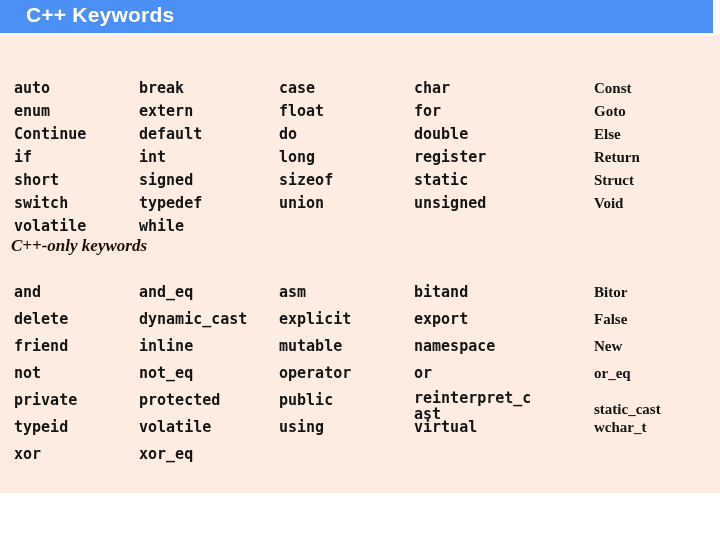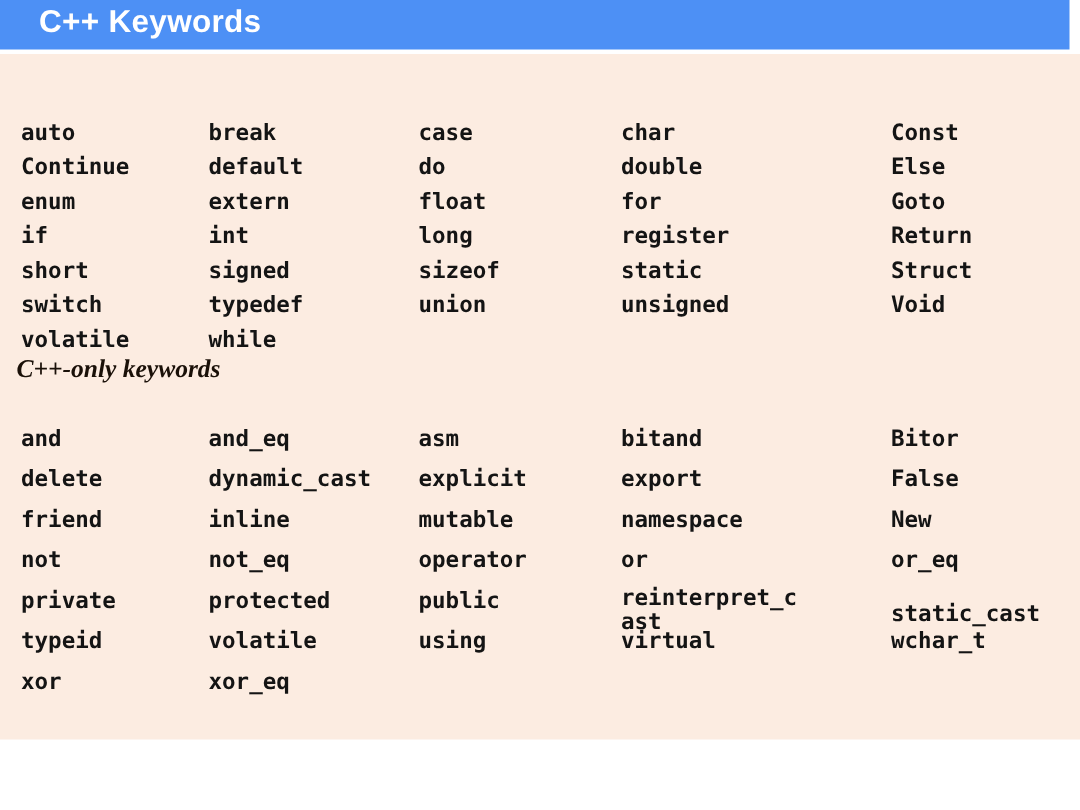--- a/index.html
+++ b/index.html
@@ -90,21 +90,21 @@
     font-weight: bold;
     color: #141414;
     line-height: 17px;
     white-space: pre;
   }
   
   .kw-cell.c0 { left: 14px;  }
   .kw-cell.c1 { left: 139px; text-align: right; }
   .kw-cell.c2 { left: 279px; }
   .kw-cell.c3 { left: 414px; }
-  .kw-cell.c4 { left: 594px; }
+  .kw-cell.c4 { left: 594px; font-family: Liberation Serif, serif; }
 
   
   .kw-cell.wrap {
     white-space: normal;
     width: 124px;
     word-break: break-all;
     line-height: 16px;
     top: -2px;
   }
   
@@ -124,34 +124,34 @@
 
     <div class="kw-grid" id="grid-common">
         <div class="kw-row">
           <div class="kw-cell c0">auto</div>
           <div class="kw-cell c1">break</div>
           <div class="kw-cell c2">case</div>
           <div class="kw-cell c3">char</div>
           <div class="kw-cell c4">Const</div>
         </div>
         <div class="kw-row">
+          <div class="kw-cell c0">enum</div>
+          <div class="kw-cell c1">extern</div>
+          <div class="kw-cell c2">float</div>
+          <div class="kw-cell c3">for</div>
+          <div class="kw-cell c4">Goto</div>
+        </div>
+        <div class="kw-row">
           <div class="kw-cell c0">Continue</div>
           <div class="kw-cell c1">default</div>
           <div class="kw-cell c2">do</div>
           <div class="kw-cell c3">double</div>
           <div class="kw-cell c4">Else</div>
         </div>
         <div class="kw-row">
-          <div class="kw-cell c0">enum</div>
-          <div class="kw-cell c1">extern</div>
-          <div class="kw-cell c2">float</div>
-          <div class="kw-cell c3">for</div>
-          <div class="kw-cell c4">Goto</div>
-        </div>
-        <div class="kw-row">
           <div class="kw-cell c0">if</div>
           <div class="kw-cell c1">int</div>
           <div class="kw-cell c2">long</div>
           <div class="kw-cell c3">register</div>
           <div class="kw-cell c4">Return</div>
         </div>
         <div class="kw-row">
           <div class="kw-cell c0">short</div>
           <div class="kw-cell c1">signed</div>
           <div class="kw-cell c2">sizeof</div>

